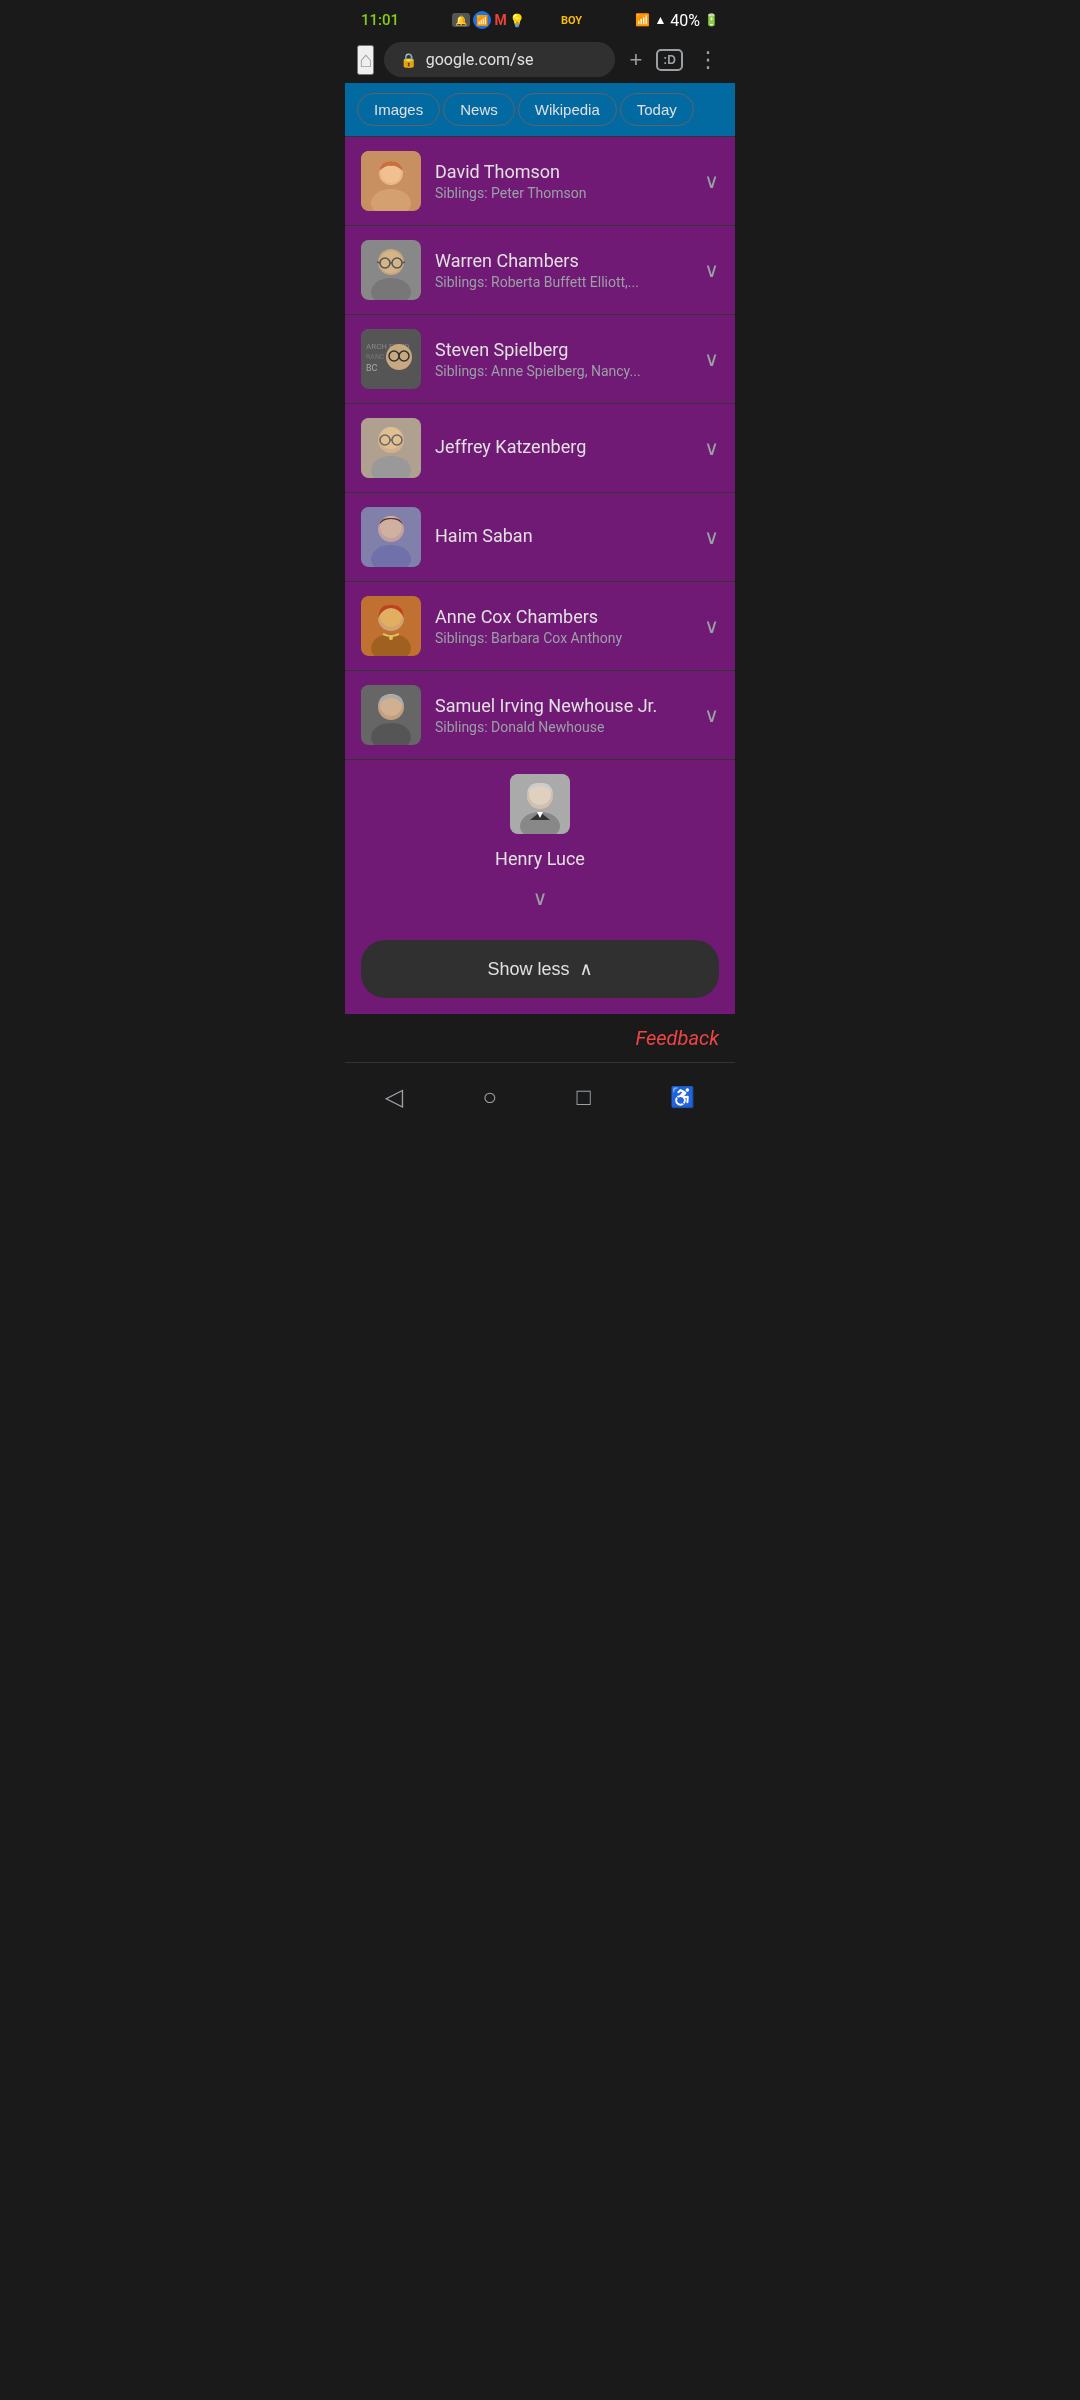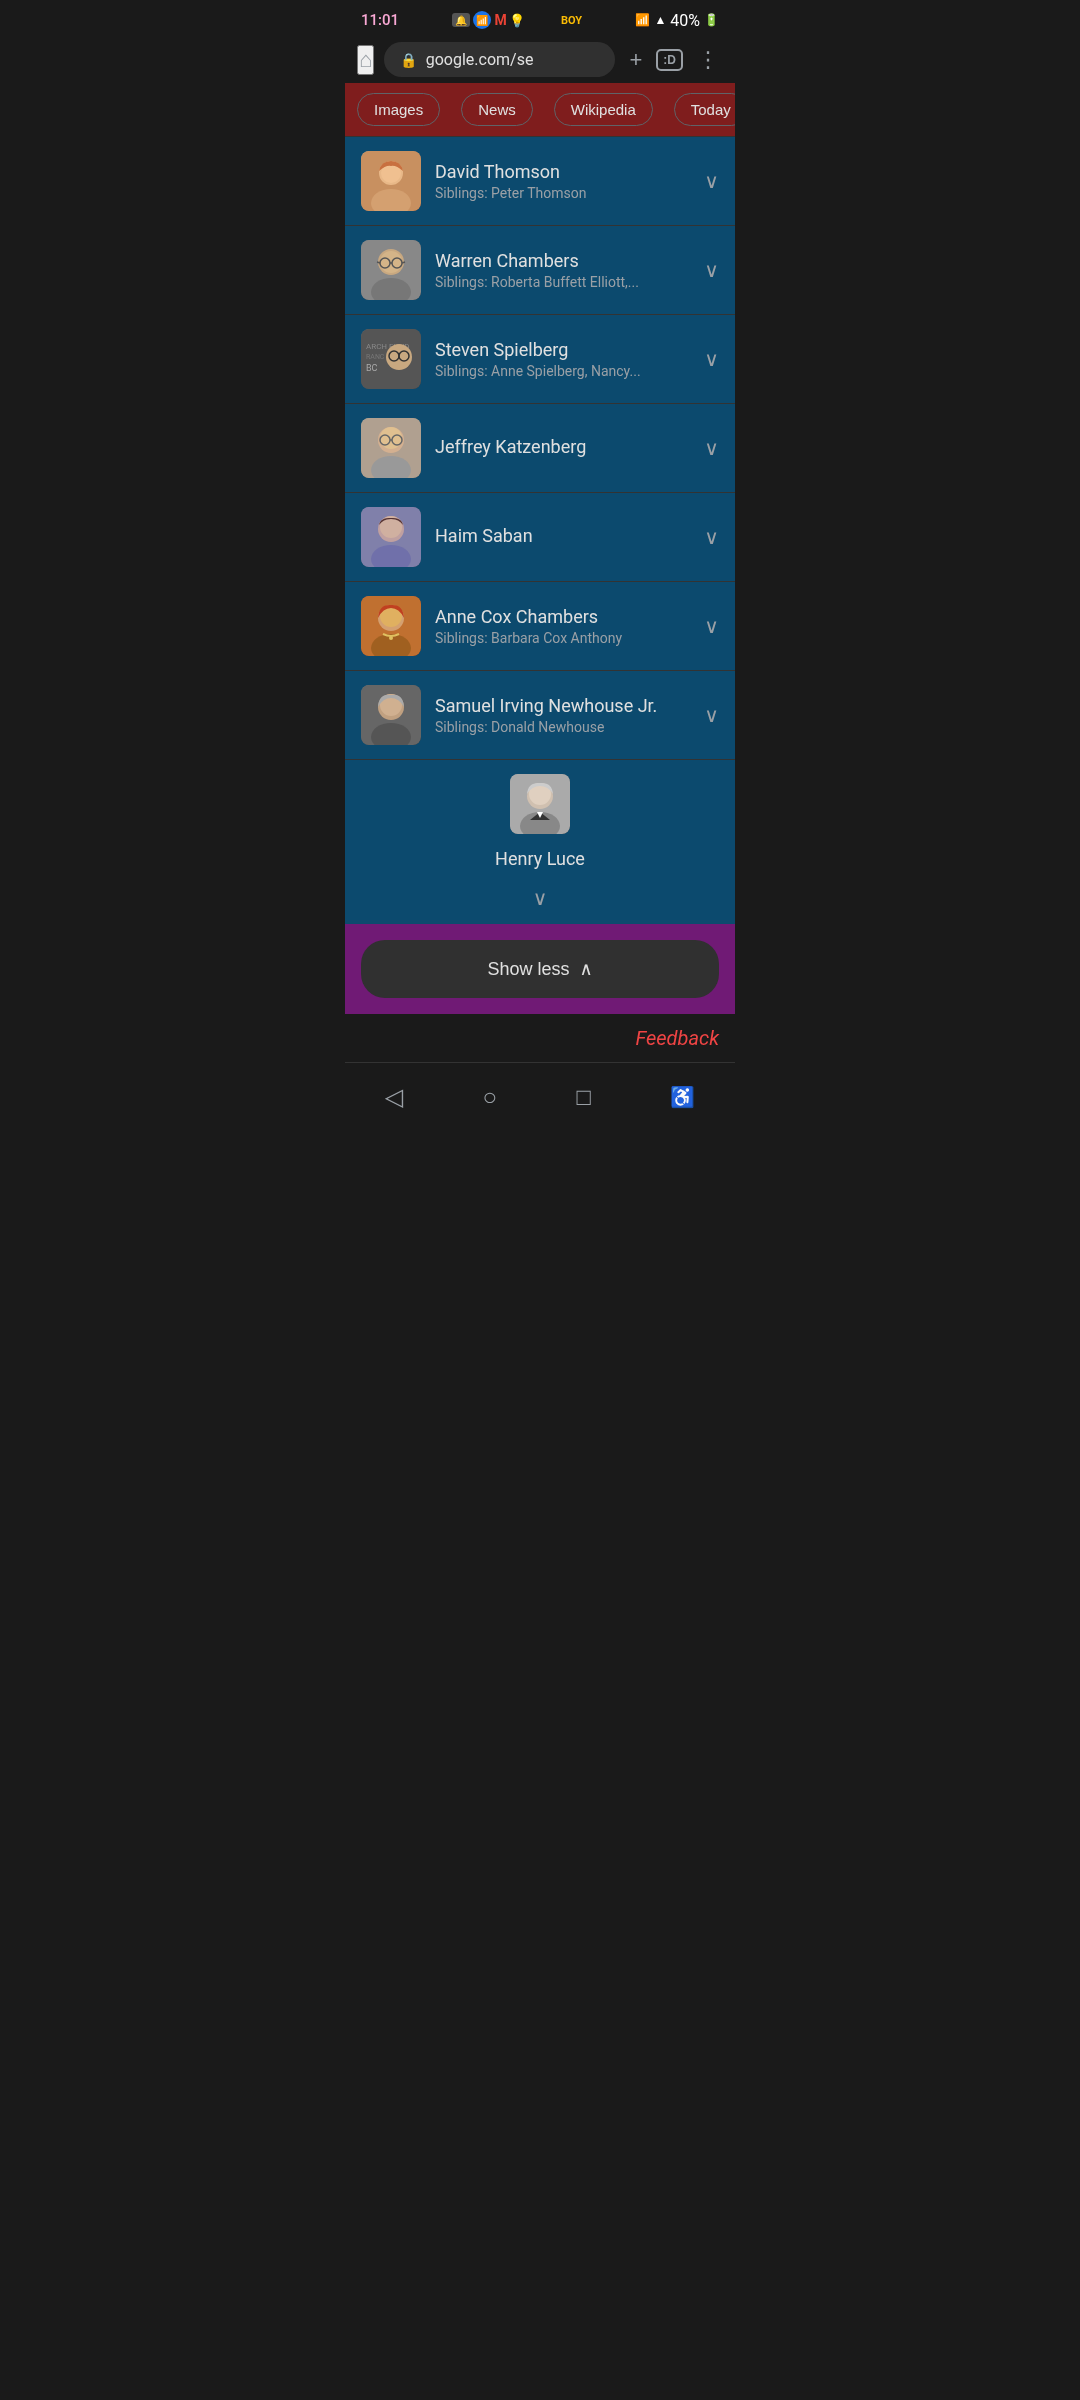--- a/index.html
+++ b/index.html
@@ -21,21 +21,21 @@
       display: flex;
       justify-content: space-between;
       align-items: center;
       padding: 8px 16px 4px;
       height: 36px;
     }
 
     .status-time {
       font-size: 15px;
       font-weight: 500;
-      color: #f9a8d4;
+      color: #84cc16;
     }
 
     .status-icons {
       display: flex;
       align-items: center;
       gap: 4px;
     }
 
     .status-icons span {
       font-size: 12px;
@@ -130,45 +130,45 @@
       border-radius: 5px;
       color: #9aa0a6;
       font-size: 12px;
       font-weight: bold;
       padding: 2px 5px;
       cursor: pointer;
     }
 
     
     .filter-chips {
-      background-color: #7f1d1d;
+      background-color: #0369a1;
       display: flex;
       align-items: center;
       padding: 10px 12px;
-      gap: 21px;
+      gap: 3px;
       overflow-x: auto;
       border-bottom: 1px solid #333;
     }
 
     .filter-chips::-webkit-scrollbar { display: none; }
 
     .chip {
       border: 1.5px solid #5f6368;
       border-radius: 20px;
       padding: 7px 16px;
       font-size: 15px;
       color: #e0e0e0;
       white-space: nowrap;
       background: none;
       cursor: pointer;
     }
 
     
     .person-list {
-      background-color: #0c4a6e;
+      background-color: #701a75;
     }
 
     .person-item {
       display: flex;
       align-items: center;
       padding: 14px 16px;
       border-bottom: 1px solid #333;
       gap: 14px;
       cursor: pointer;
     }

